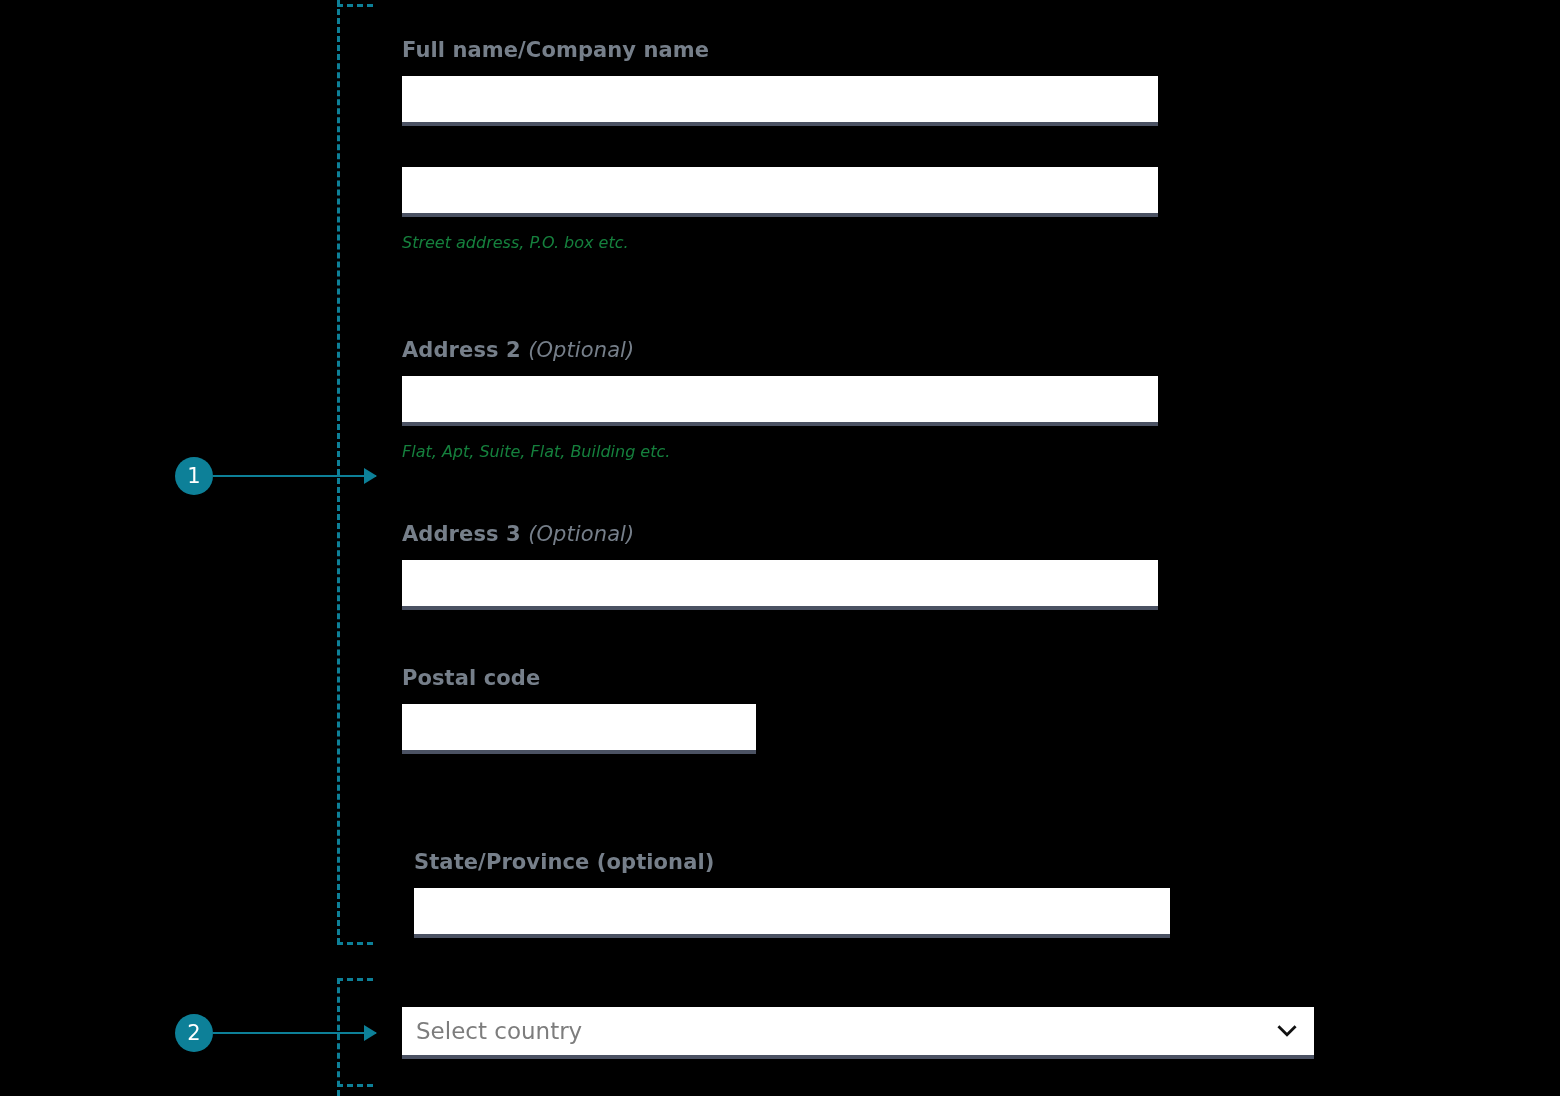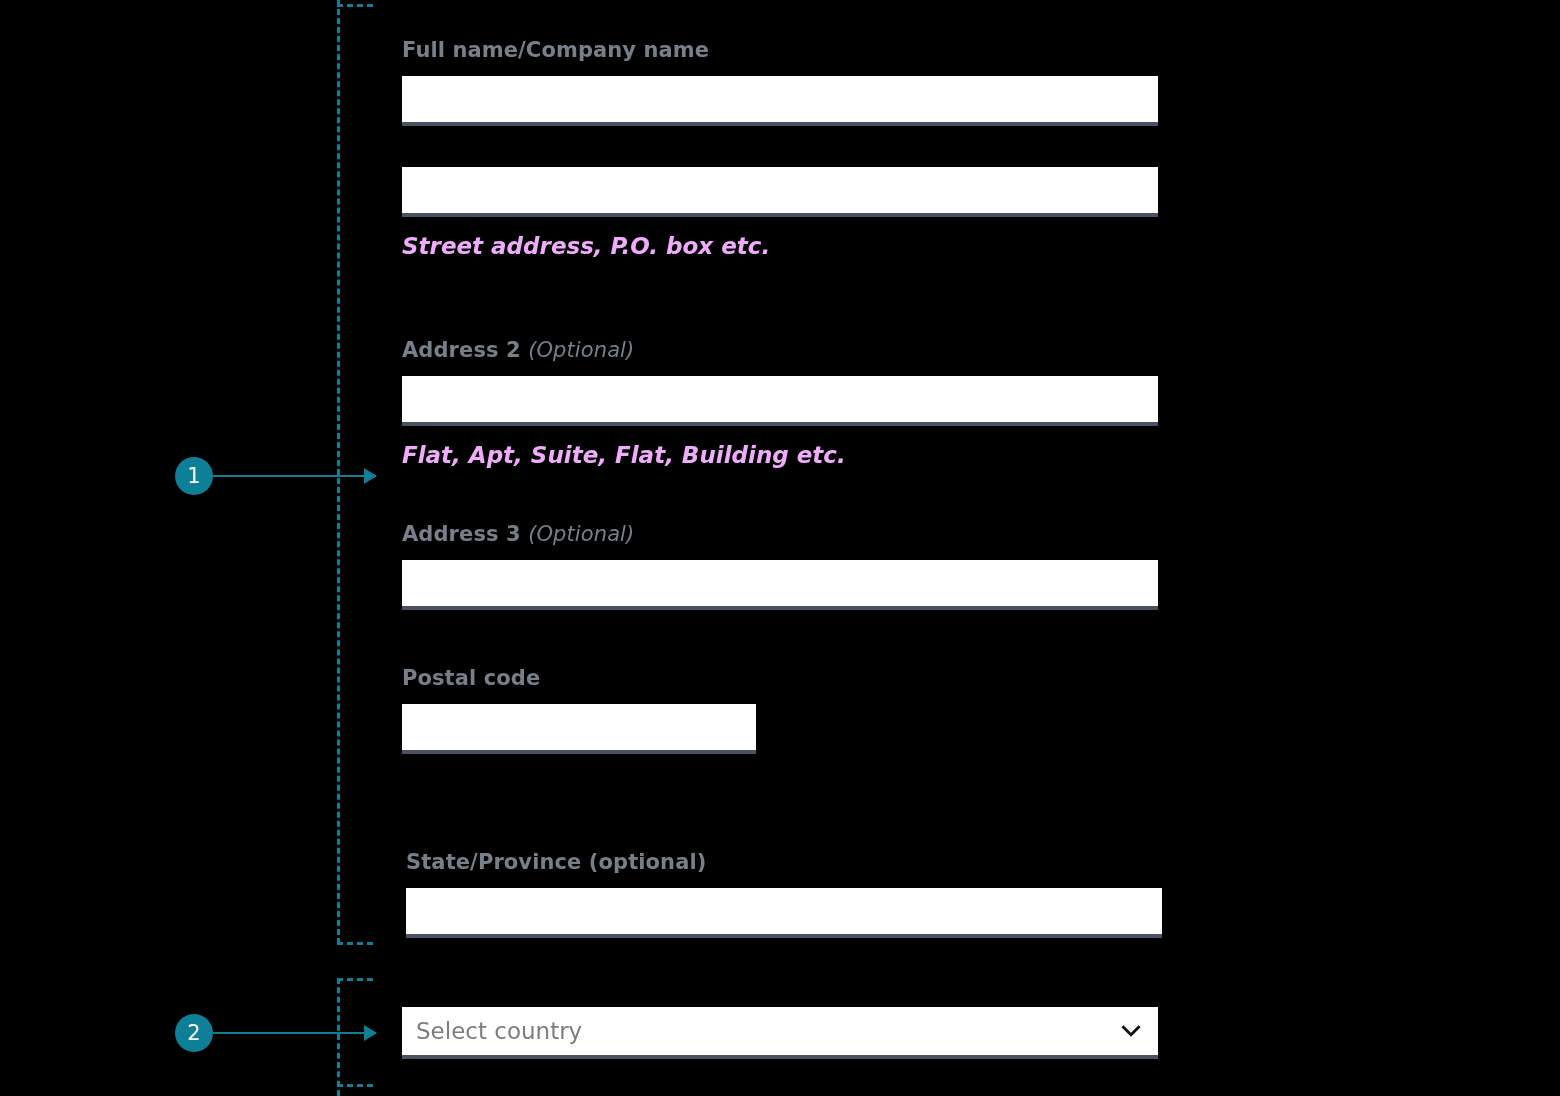--- a/index.html
+++ b/index.html
@@ -101,42 +101,41 @@
     width: 100%;
     height: 50px;
     padding: 0 14px;
     font-size: 21px;
     color: #2a2d33;
     font-family: "DejaVu Sans", "Liberation Sans", sans-serif;
     outline: none;
   }
 
   .hint {
-    color: #f0abfc;
-    font-size: 23px;
+    color: #15803d;
+    font-size: 16px;
     font-style: italic;
     line-height: 1.2;
     white-space: nowrap;
-    font-weight: bold;
   }
 
   
   .abs { position: absolute; }
 
   .row-two {
     position: absolute;
     display: flex;
   }
   .col-postal { width: 354px; }
   .col-town { width: 355px; margin-left: 46px; }
 
   
   .select-wrap {
     position: relative;
-    width: 756px;
+    width: 912px;
   }
   .select-box {
     background: #ffffff;
     border: none;
     border-bottom: 4px solid #4b5263;
     box-sizing: border-box;
     width: 100%;
     height: 52px;
     display: flex;
     align-items: center;
@@ -223,21 +222,21 @@
     <div class="col-postal">
       <div class="field-label">
         <span>Postal code</span>
       </div>
       <input class="text-input" type="text" style="margin-top: 13px;" value="">
     </div>
 
 
   </div>
 
-  <div class="abs" style="left:4px; top:850px; width:756px;">
+  <div class="abs" style="left:12px; top:850px; width:756px;">
     <div class="field-label">
       <span>State/Province (optional)</span>
     </div>
     <input class="text-input" type="text" style="margin-top: 13px;" value="">
   </div>
 
   <div class="abs" style="left:0; top:994px; width:756px;">
     <div class="select-wrap" style="margin-top:13px;">
       <div class="select-box">
         <span class="select-placeholder">Select country</span>

